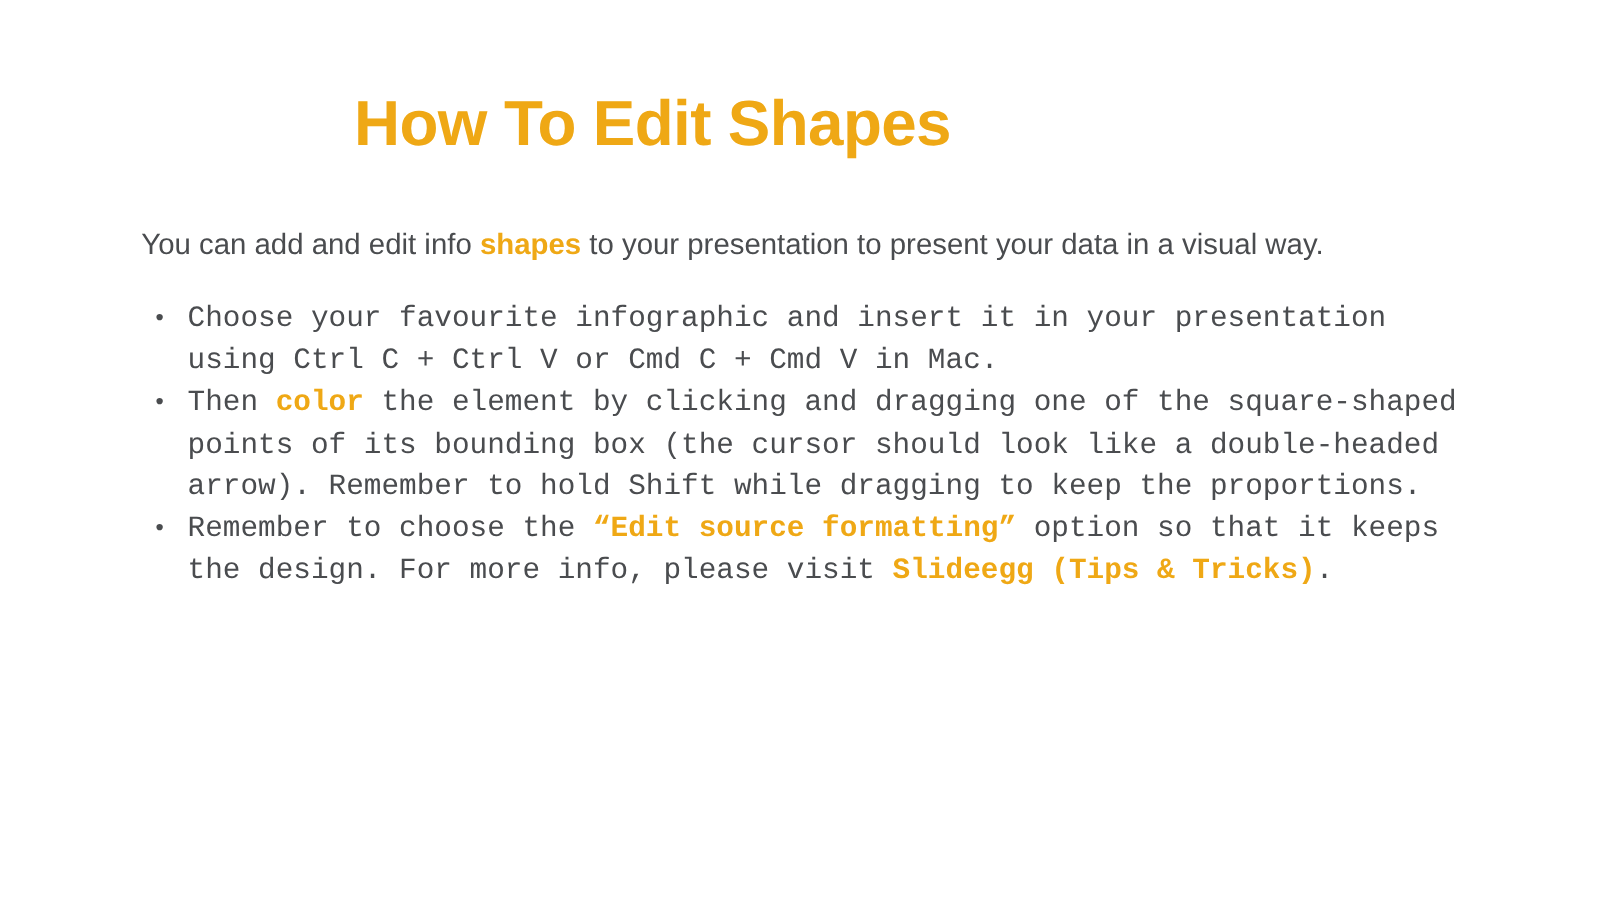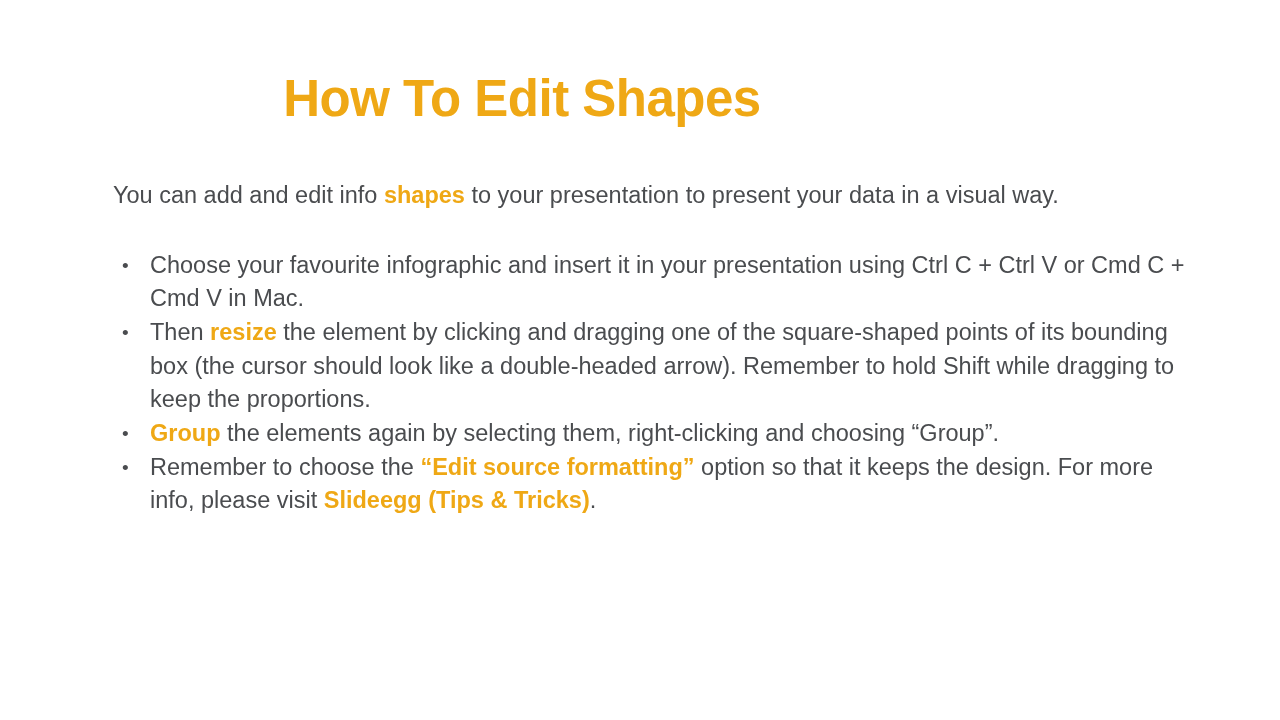--- a/index.html
+++ b/index.html
@@ -37,26 +37,27 @@
     position: absolute;
     top: 155px;
     left: 113px;
     width: 1072px;
     font-size: 23.5px;
     line-height: 33px;
     color: #4a4c4f;
   }
   .bullet-list {
     position: absolute;
-    top: 249px;
+    top: 239px;
     left: 113px;
     width: 1072px;
     margin: 0;
     padding: 0;
     list-style: none;
+    font-family: Liberation Mono, monospace;
   }
   .bullet-item {
     position: relative;
     padding-left: 37px;
     font-size: 23.5px;
     line-height: 33.4px;
     color: #4a4c4f;
     margin: 0 0 0.5px 0;
   }
   .bullet-item::before {
@@ -86,26 +87,23 @@
 
   <ul class="bullet-list">
 
     <li class="bullet-item">
       <span>Choose your favourite infographic and insert it in your presentation using Ctrl C + Ctrl V or Cmd C + Cmd V in Mac.</span><span class="hl"></span><span></span><span class="hl"></span><span></span>
     </li>
 
 
 
     <li class="bullet-item">
-      <span>Then </span><span class="hl">resize</span><span> the element by clicking and dragging one of the square-shaped points of its bounding box (the cursor should look like a double-headed arrow). Remember to hold Shift while dragging to keep the proportions.</span><span class="hl"></span><span></span>
+      <span>Then </span><span class="hl">color</span><span> the element by clicking and dragging one of the square-shaped points of its bounding box (the cursor should look like a double-headed arrow). Remember to hold Shift while dragging to keep the proportions.</span><span class="hl"></span><span></span>
     </li>
 
-    <li class="bullet-item">
-      <span></span><span class="hl">Group</span><span> the elements again by selecting them, right-clicking and choosing “Group”.</span><span class="hl"></span><span></span>
-    </li>
 
 
     <li class="bullet-item">
       <span>Remember to choose the </span><span class="hl">“Edit source formatting”</span><span> option so that it keeps the design. For more info, please visit </span><span class="hl">Slideegg (Tips &amp; Tricks)</span><span>.</span>
     </li>
 
   </ul>
 
 </div>
 

